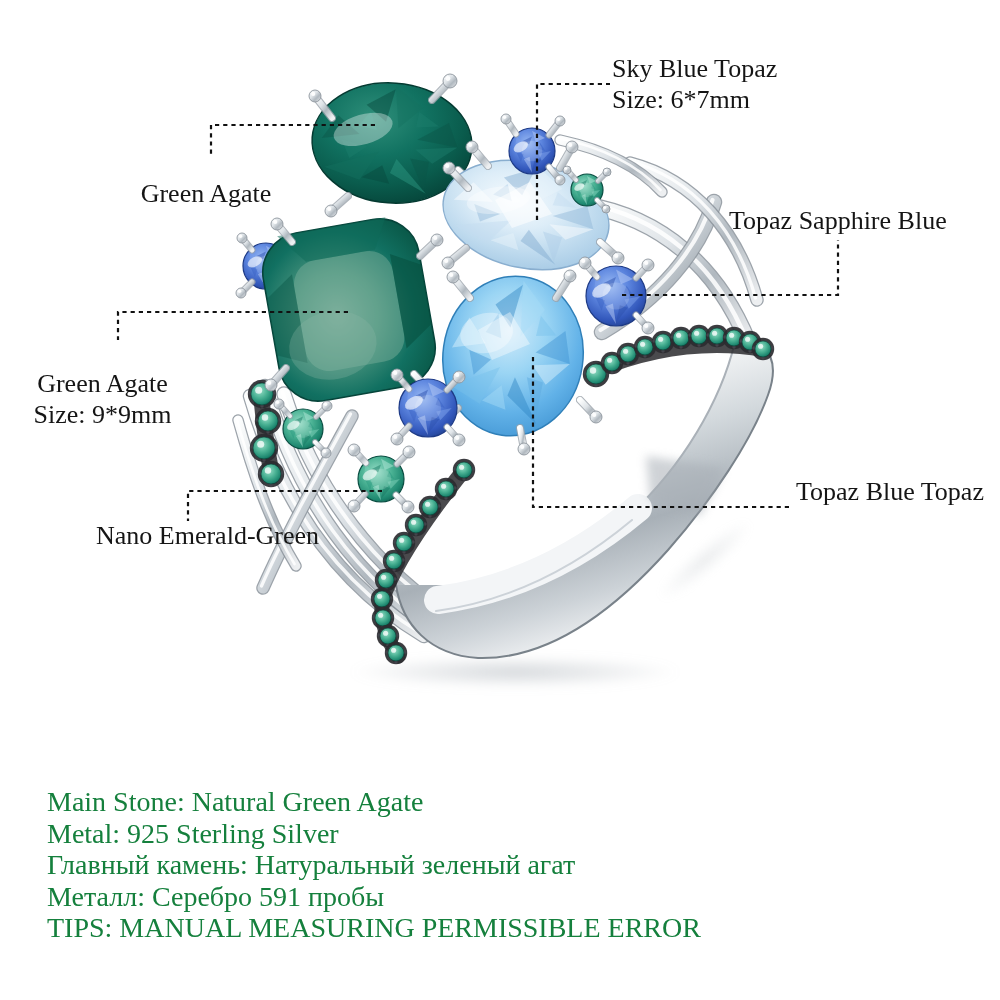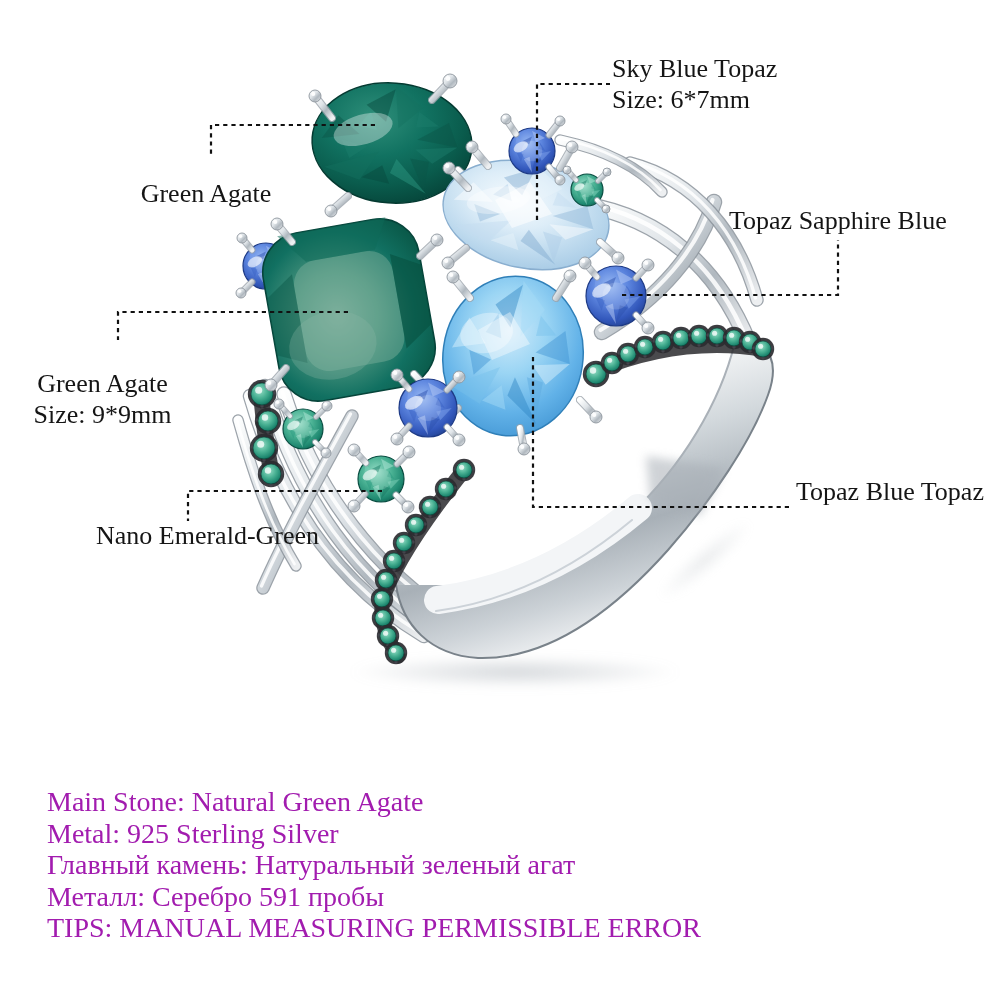--- a/index.html
+++ b/index.html
@@ -8,21 +8,21 @@
   #ring-svg{position:absolute;left:0;top:0;width:1000px;height:1000px;}
   .label{position:absolute;font-size:26px;line-height:30px;color:#151515;white-space:nowrap;}
   .label .l2{margin-top:1px;}
   .center{text-align:center;margin-top:28px;}
   #lbl-sky{left:612px;top:54px;}
   #lbl-agate-small{left:120px;top:151px;width:172px;}
   #lbl-sapphire{left:729px;top:206px;}
   #lbl-agate-large{left:15px;top:341px;width:175px;}
   #lbl-swiss{left:796px;top:477px;}
   #lbl-emerald{left:76px;top:521px;margin-left:20px;}
-  .footer{position:absolute;left:47px;top:786px;font-size:28px;line-height:31.5px;color:#a21caf;}
+  .footer{position:absolute;left:47px;top:786px;font-size:28px;line-height:31.5px;color:#15803d;}
 </style>
 </head>
 <body>
 
 <div class="stage">
 
   <svg id="ring-svg" viewBox="0 0 1000 1000">
       <defs>
         <linearGradient id="metalBand" x1="0" y1="0" x2="0.35" y2="1">
           <stop offset="0" stop-color="#f2f5f7" stop-opacity="1"></stop>

